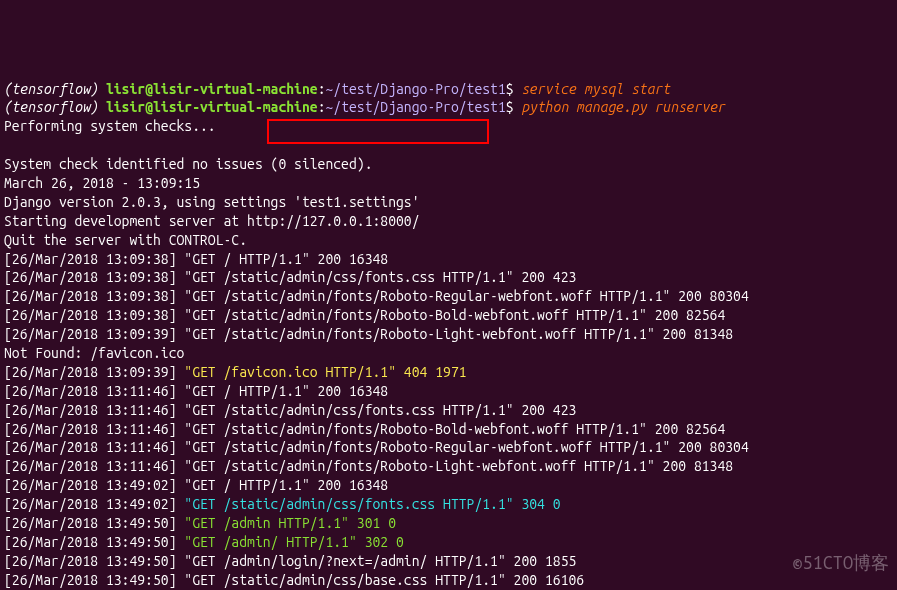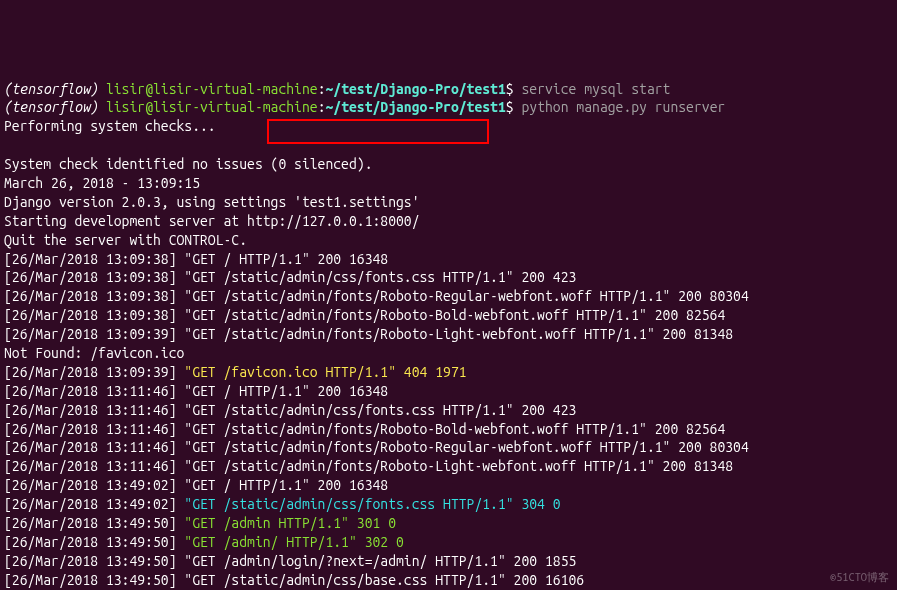--- a/index.html
+++ b/index.html
@@ -14,39 +14,39 @@
       font-size: 14px;
       line-height: 1.35;
       padding: 4px;
       white-space: pre;
       width: 897px;
       height: 590px;
       overflow: hidden;
       position: relative;
     }
     .prompt-paren { color: #ffffff; font-style: italic; }
-    .prompt-user { color: #8ae234; font-weight: normal; }
-    .prompt-path { color: #5eead4; font-weight: bold; }
+    .prompt-user { color: #8ae234; font-weight: bold; }
+    .prompt-path { color: #c4b5fd; font-weight: normal; }
     .prompt-dollar { color: #ffffff; }
-    .cmd { color: #a3a3a3; }
+    .cmd { color: #f97316; font-style: italic; }
     .output { color: #ffffff; }
     .log-green { color: #8ae234; }
     .log-yellow { color: #fce94f; }
     .log-cyan { color: #34e2e2; }
     .highlight-box {
       border: 2px solid #ff0000;
       position: absolute;
       pointer-events: none;
     }
     .watermark {
       position: absolute;
-      bottom: 5px;
+      bottom: 16px;
       right: 8px;
       color: rgba(255,255,255,0.35);
-      font-size: 11px;
+      font-size: 18px;
     }
   </style>
 </head>
 <body>
 
 
 
 <div id="terminal"><div><span class="prompt-paren">(tensorflow)</span> <span class="prompt-user">lisir@lisir-virtual-machine</span><span class="output">:</span><span class="prompt-path">~/test/Django-Pro/test1</span><span class="prompt-dollar">$</span> <span class="cmd">service mysql start</span></div><div><span class="prompt-paren">(tensorflow)</span> <span class="prompt-user">lisir@lisir-virtual-machine</span><span class="output">:</span><span class="prompt-path">~/test/Django-Pro/test1</span><span class="prompt-dollar">$</span> <span class="cmd">python manage.py runserver</span></div><div class="output">Performing system checks...</div><div class="output">&nbsp;</div><div class="output">System check identified no issues (0 silenced).</div><div class="output">March 26, 2018 - 13:09:15</div><div class="output">Django version 2.0.3, using settings 'test1.settings'</div><div class="output">Starting development server at <span>http://127.0.0.1:8000/</span></div><div class="output">Quit the server with CONTROL-C.</div><div><span class="output">[26/Mar/2018 13:09:38]</span><span class="output"> "GET / HTTP/1.1" 200 16348</span></div><div><span class="output">[26/Mar/2018 13:09:38]</span><span class="output"> "GET /static/admin/css/fonts.css HTTP/1.1" 200 423</span></div><div><span class="output">[26/Mar/2018 13:09:38]</span><span class="output"> "GET /static/admin/fonts/Roboto-Regular-webfont.woff HTTP/1.1" 200 80304</span></div><div><span class="output">[26/Mar/2018 13:09:38]</span><span class="output"> "GET /static/admin/fonts/Roboto-Bold-webfont.woff HTTP/1.1" 200 82564</span></div><div><span class="output">[26/Mar/2018 13:09:39]</span><span class="output"> "GET /static/admin/fonts/Roboto-Light-webfont.woff HTTP/1.1" 200 81348</span></div><div class="output">Not Found: /favicon.ico</div><div><span class="output">[26/Mar/2018 13:09:39]</span><span class="log-yellow"> "GET /favicon.ico HTTP/1.1" 404 1971</span></div><div><span class="output">[26/Mar/2018 13:11:46]</span><span class="output"> "GET / HTTP/1.1" 200 16348</span></div><div><span class="output">[26/Mar/2018 13:11:46]</span><span class="output"> "GET /static/admin/css/fonts.css HTTP/1.1" 200 423</span></div><div><span class="output">[26/Mar/2018 13:11:46]</span><span class="output"> "GET /static/admin/fonts/Roboto-Bold-webfont.woff HTTP/1.1" 200 82564</span></div><div><span class="output">[26/Mar/2018 13:11:46]</span><span class="output"> "GET /static/admin/fonts/Roboto-Regular-webfont.woff HTTP/1.1" 200 80304</span></div><div><span class="output">[26/Mar/2018 13:11:46]</span><span class="output"> "GET /static/admin/fonts/Roboto-Light-webfont.woff HTTP/1.1" 200 81348</span></div><div><span class="output">[26/Mar/2018 13:49:02]</span><span class="output"> "GET / HTTP/1.1" 200 16348</span></div><div><span class="output">[26/Mar/2018 13:49:02]</span><span class="log-cyan"> "GET /static/admin/css/fonts.css HTTP/1.1" 304 0</span></div><div><span class="output">[26/Mar/2018 13:49:50]</span><span class="log-green"> "GET /admin HTTP/1.1" 301 0</span></div><div><span class="output">[26/Mar/2018 13:49:50]</span><span class="log-green"> "GET /admin/ HTTP/1.1" 302 0</span></div><div><span class="output">[26/Mar/2018 13:49:50]</span><span class="output"> "GET /admin/login/?next=/admin/ HTTP/1.1" 200 1855</span></div><div><span class="output">[26/Mar/2018 13:49:50]</span><span class="output"> "GET /static/admin/css/base.css HTTP/1.1" 200 16106</span></div><div></div></div>
 
 <div class="highlight-box" style="left: 267px; top: 119px; width: 222px; height: 25px;"></div>

